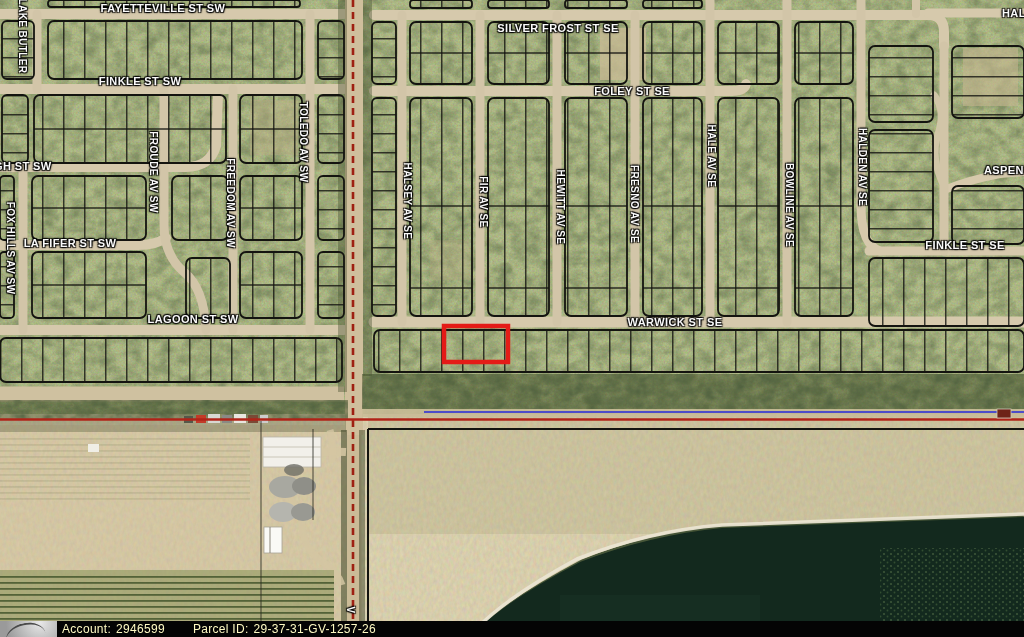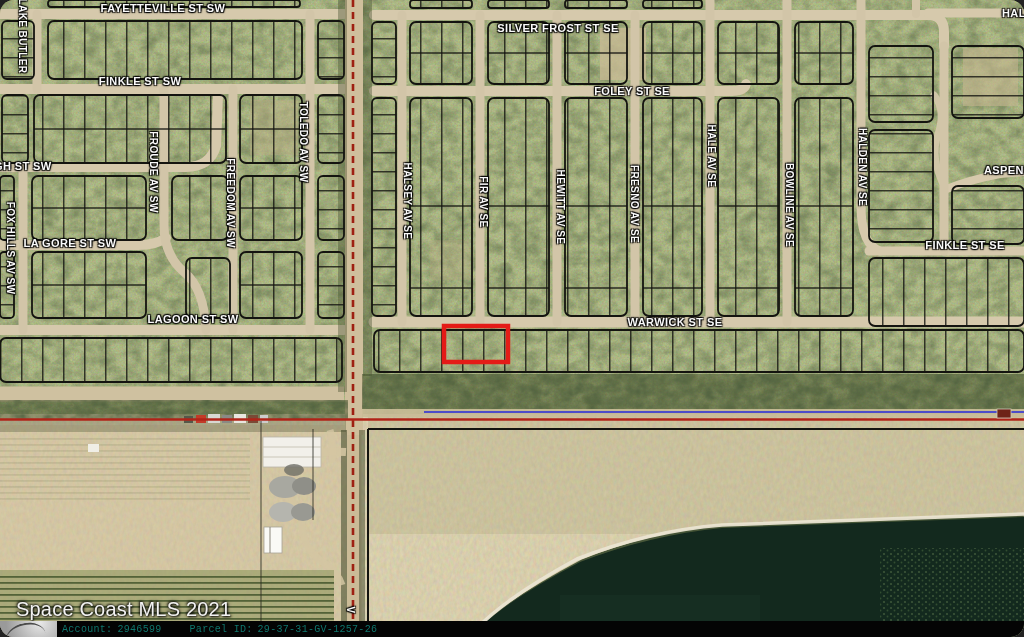--- a/index.html
+++ b/index.html
@@ -1,31 +1,31 @@
 <!DOCTYPE html>
 <html><head>
 <meta charset="utf-8">
 <style>
   html,body{margin:0;padding:0;background:#222;}
-  #map{position:relative;width:1024px;height:637px;overflow:hidden;font-family:"Liberation Sans",sans-serif;background:#8a9158;border-radius:14px;}
+  #map{position:relative;width:1024px;height:637px;overflow:hidden;font-family:"Liberation Sans",sans-serif;background:#8a9158;}
   #aerial{position:absolute;left:0;top:0;}
   .sl{position:absolute;color:#fafafa;font-size:11px;font-weight:700;letter-spacing:.4px;white-space:nowrap;
       transform:translate(-50%,-50%);
       text-shadow:-1px -1px 1px rgba(0,0,0,.85),1px -1px 1px rgba(0,0,0,.85),-1px 1px 1px rgba(0,0,0,.85),1px 1px 1px rgba(0,0,0,.85),0 0 3px rgba(0,0,0,.7);}
   .sl.v{transform:translate(-50%,-50%) rotate(90deg);font-size:10px;}
   .sl.e{transform:translate(0,-50%);}
   #watermark{position:absolute;left:16px;top:598px;color:#f2f2f2;font-size:20px;font-weight:400;letter-spacing:.2px;
       text-shadow:1px 1px 2px rgba(0,0,0,.9),-1px -1px 2px rgba(0,0,0,.7),0 0 4px rgba(0,0,0,.8);}
   #footer{position:absolute;left:0;bottom:0;width:1024px;height:16px;background:#040404;display:flex;align-items:center;}
   #mls-logo{position:absolute;left:0;top:0;width:57px;height:16px;
       background:radial-gradient(circle at 70% 10%,#e8e8e8,#9a9a9a 80%),#b0b0b0;}
   #mls-logo:after{content:"";position:absolute;left:6px;top:2px;width:40px;height:26px;border-radius:50%;
       border-top:2px solid #4a4a4a;transform:rotate(-12deg);}
-  #footer .txt{position:absolute;left:62px;top:0;height:16px;display:flex;align-items:center;color:#0f766e;
-      font-size:10px;letter-spacing:.3px;white-space:nowrap;font-family:Liberation Mono, monospace;}
+  #footer .txt{position:absolute;left:62px;top:0;height:16px;display:flex;align-items:center;color:#fef9c3;
+      font-size:12px;letter-spacing:.3px;white-space:nowrap;}
   #footer .txt span{margin-right:5px;}
   #footer .gap{width:18px;}
 </style>
 </head>
 <body>
 
 <div id="map">
 
 <svg id="aerial" width="1024" height="637" viewBox="0 0 1024 637" xmlns="http://www.w3.org/2000/svg">
   <defs>
@@ -225,42 +225,41 @@
   </g>
 
   <rect x="444" y="326" width="64" height="36" fill="none" stroke="#e41b17" stroke-width="4.5"></rect>
 </svg>
 
   <span class="sl" style="left:163px;top:8px">FAYETTEVILLE ST SW</span>
   <span class="sl" style="left:558px;top:28px">SILVER FROST ST SE</span>
   <span class="sl" style="left:140px;top:81px">FINKLE ST SW</span>
   <span class="sl" style="left:632px;top:91px">FOLEY ST SE</span>
   <span class="sl e" style="left:-6px;top:166px">GH ST SW</span>
-  <span class="sl" style="left:70px;top:243px">LA GORE ST SW</span>
+  <span class="sl" style="left:70px;top:243px">LA FIFER ST SW</span>
   <span class="sl" style="left:193px;top:319px">LAGOON ST SW</span>
   <span class="sl" style="left:675px;top:322px">WARWICK ST SE</span>
   <span class="sl" style="left:965px;top:245px">FINKLE ST SE</span>
   <span class="sl e" style="left:984px;top:170px">ASPEN R</span>
   <span class="sl e" style="left:1002px;top:13px">HAL</span>
 
   <span class="sl v" style="left:22px;top:36px">LAKE BUTLER</span>
   <span class="sl v" style="left:153px;top:172px">FROUDE AV SW</span>
   <span class="sl v" style="left:230px;top:203px">FREEDOM AV SW</span>
   <span class="sl v" style="left:303px;top:142px">TOLEDO AV SW</span>
   <span class="sl v" style="left:10px;top:248px">FOX HILLS AV SW</span>
   <span class="sl v" style="left:407px;top:201px">HALSEY AV SE</span>
   <span class="sl v" style="left:483px;top:202px">FIR AV SE</span>
   <span class="sl v" style="left:560px;top:207px">HEWITT AV SE</span>
   <span class="sl v" style="left:634px;top:204px">FRESNO AV SE</span>
   <span class="sl v" style="left:711px;top:156px">HALE AV SE</span>
   <span class="sl v" style="left:789px;top:205px">BOWLINE AV SE</span>
   <span class="sl v" style="left:862px;top:167px">HALDEN AV SE</span>
   <span class="sl v" style="left:350px;top:610px">V</span>
 
-  <div id="watermark">Space Coast MLS 2021</div>
 
   <div id="footer">
     <div id="mls-logo"></div>
     <div class="txt">
       <span>Account:</span>
       <span>2946599</span>
       <span class="gap"></span>
       <span>Parcel ID:</span>
       <span>29-37-31-GV-1257-26</span>
     </div>

